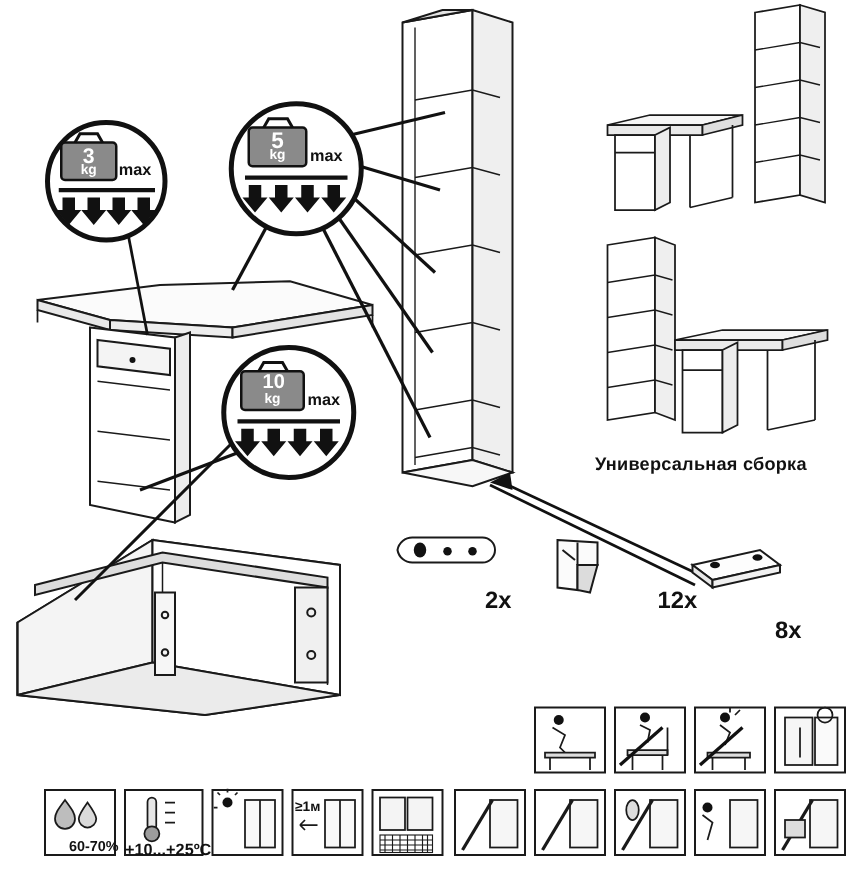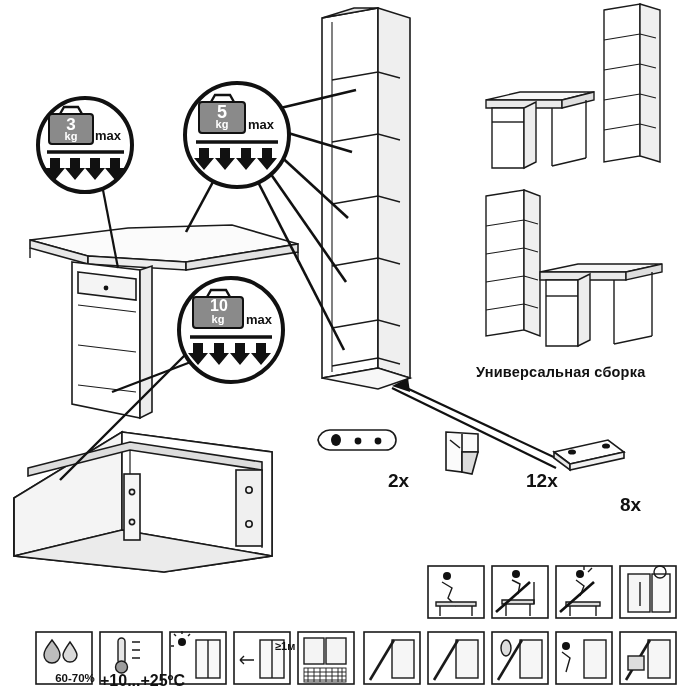--- a/index.html
+++ b/index.html
@@ -324,16 +324,16 @@
   </div>
   <div class="maxTxt" style="left:246px;top:312px;">max</div>
 
   <div class="cnt" style="left:388px;top:470px;">2x</div>
   <div class="cnt" style="left:526px;top:470px;">12x</div>
   <div class="cnt" style="left:620px;top:470px;margin-top:24px;">8x</div>
 
   <div class="rusTitle" style="left:476px;top:364px;">Универсальная сборка</div>
 
   <div class="pillTxt" style="left:38px;top:672px;width:74px;text-align:center;">60-70%</div>
-  <div class="pillTxt" style="left:100px;top:672px;width:62px;text-align:center;font-size:16px;">+10...+25ºC</div>
-  <div class="tinyTxt" style="left:236px;top:640px;padding-left:39px;">≥1м</div>
+  <div class="pillTxt" style="left:100px;top:672px;width:62px;text-align:center;font-size:13px;">+10...+25ºC</div>
+  <div class="tinyTxt" style="left:236px;top:640px;">≥1м</div>
 
 </div>
 
 </body></html>

